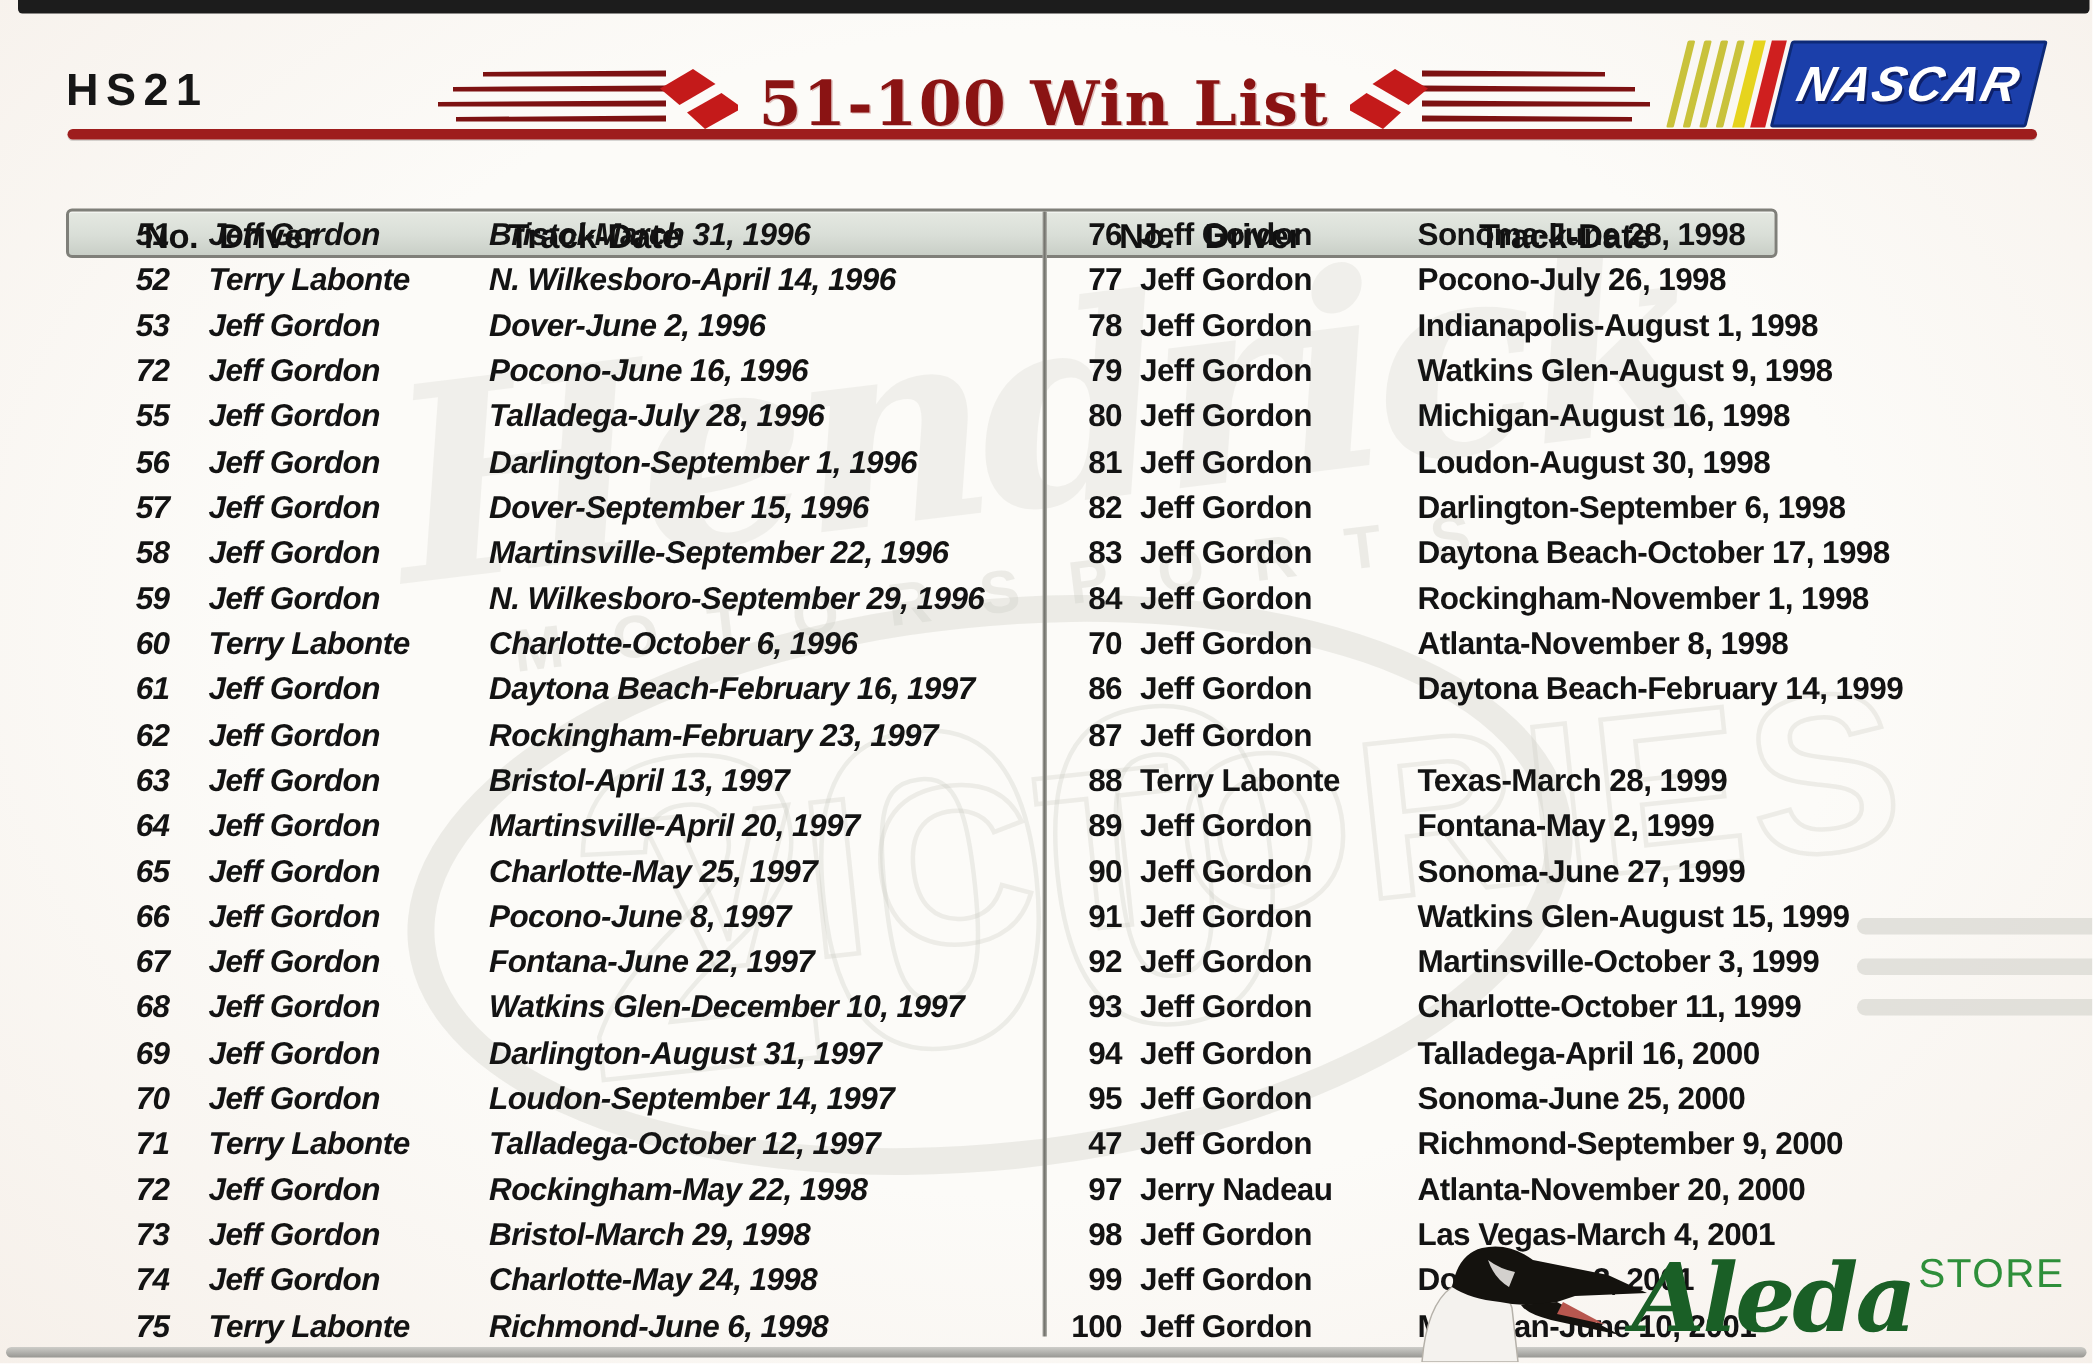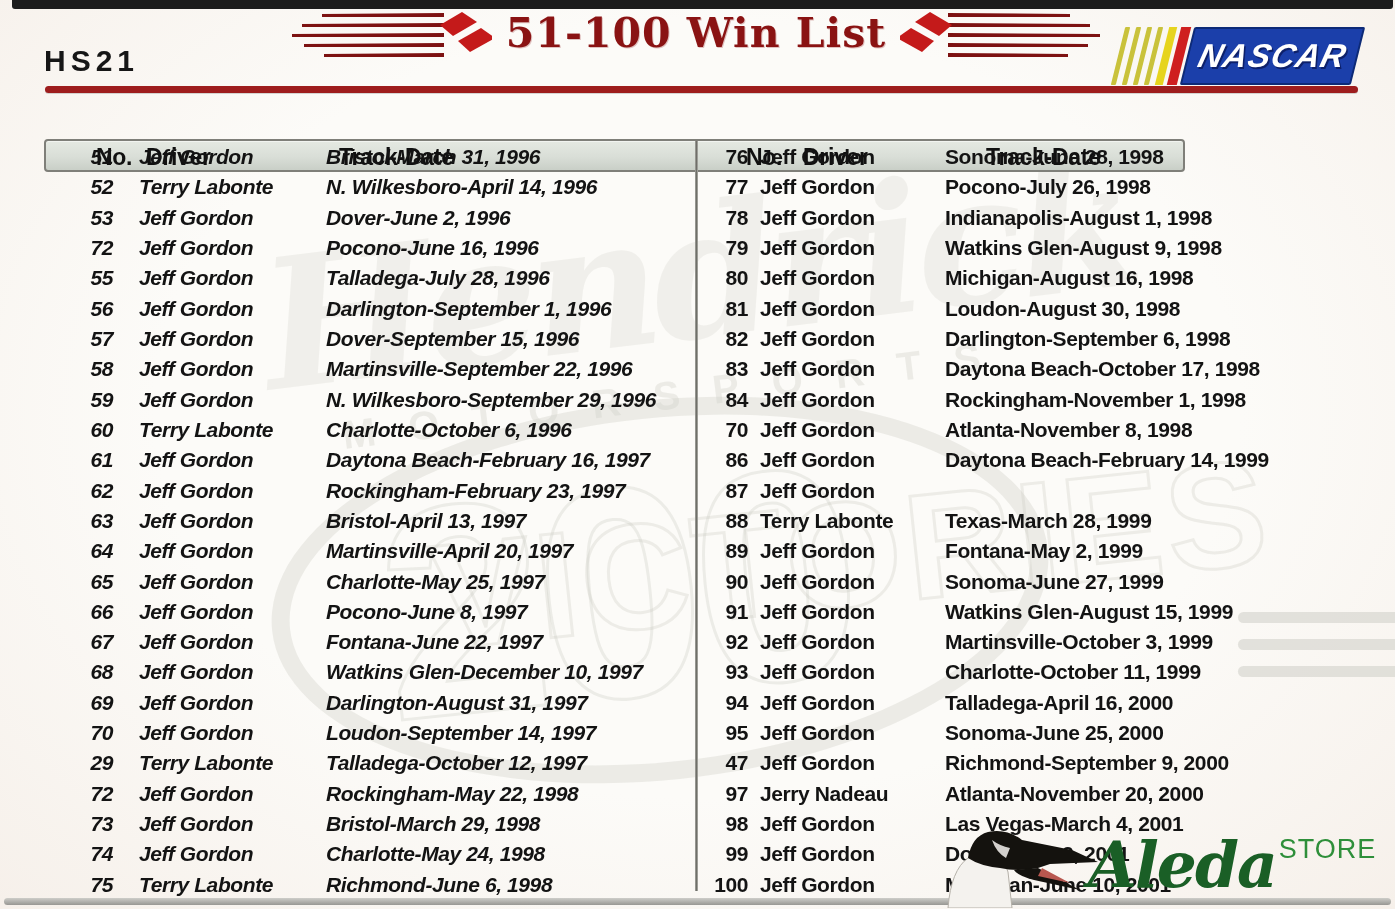--- a/index.html
+++ b/index.html
@@ -17,22 +17,22 @@
         background:radial-gradient(ellipse at 50% 45%, #fcfbf8 55%, #f6f0ea 100%);}
   .top-edge{position:absolute;top:0;left:12px;right:2px;height:9px;background:#1c1c1c;border-radius:0 0 3px 3px;}
   .bottom-edge{position:absolute;bottom:4px;left:4px;right:4px;height:7px;
         background:linear-gradient(#c9c9c5,#8d8d89);border-radius:4px;opacity:.9;}
 
   .card-code{position:absolute;left:44px;top:44px;font-size:30px;font-weight:bold;color:#161616;
         letter-spacing:5px;}
   .red-rule{position:absolute;top:86px;left:45px;width:1313px;height:7px;
         background:var(--accent-red);border-radius:4px;box-shadow:0 1px 0 rgba(0,0,0,.15);}
 
-  .title-band{position:absolute;left:338px;top:9px;width:716px;height:58px;
-        display:flex;align-items:flex-start;justify-content:center;gap:14px;}
+  .title-band{position:absolute;left:338px;top:40px;width:716px;height:58px;
+        display:flex;align-items:center;justify-content:center;gap:14px;}
   .page-title{font-family:"DejaVu Serif","Liberation Serif",serif;font-weight:bold;
         font-size:41px;color:var(--title-red);letter-spacing:1px;white-space:nowrap;
         text-shadow:1px 1px 0 rgba(138,19,19,.25);}
   .speed{flex:0 0 auto;}
   .speed.right{transform:scaleX(-1);}
 
   .nascar-logo{position:absolute;left:1118px;top:27px;height:58px;display:flex;align-items:stretch;
         transform:skewX(-14deg);}
   .nl-thin{width:5px;margin-right:6px;background:#c9c23b;border-radius:1px;}
   .nl-yellow{width:8px;margin-right:4px;background:#e6d41e;}
@@ -248,21 +248,21 @@
         <div class="cell c-no">69</div>
         <div class="cell c-driver">Jeff Gordon</div>
         <div class="cell c-track">Darlington-August 31, 1997</div>
       </div>
       <div class="trow">
         <div class="cell c-no">70</div>
         <div class="cell c-driver">Jeff Gordon</div>
         <div class="cell c-track">Loudon-September 14, 1997</div>
       </div>
       <div class="trow">
-        <div class="cell c-no">29</div>
+        <div class="cell c-no">71</div>
         <div class="cell c-driver">Terry Labonte</div>
         <div class="cell c-track">Talladega-October 12, 1997</div>
       </div>
       <div class="trow">
         <div class="cell c-no">72</div>
         <div class="cell c-driver">Jeff Gordon</div>
         <div class="cell c-track">Rockingham-May 22, 1998</div>
       </div>
       <div class="trow">
         <div class="cell c-no">73</div>

